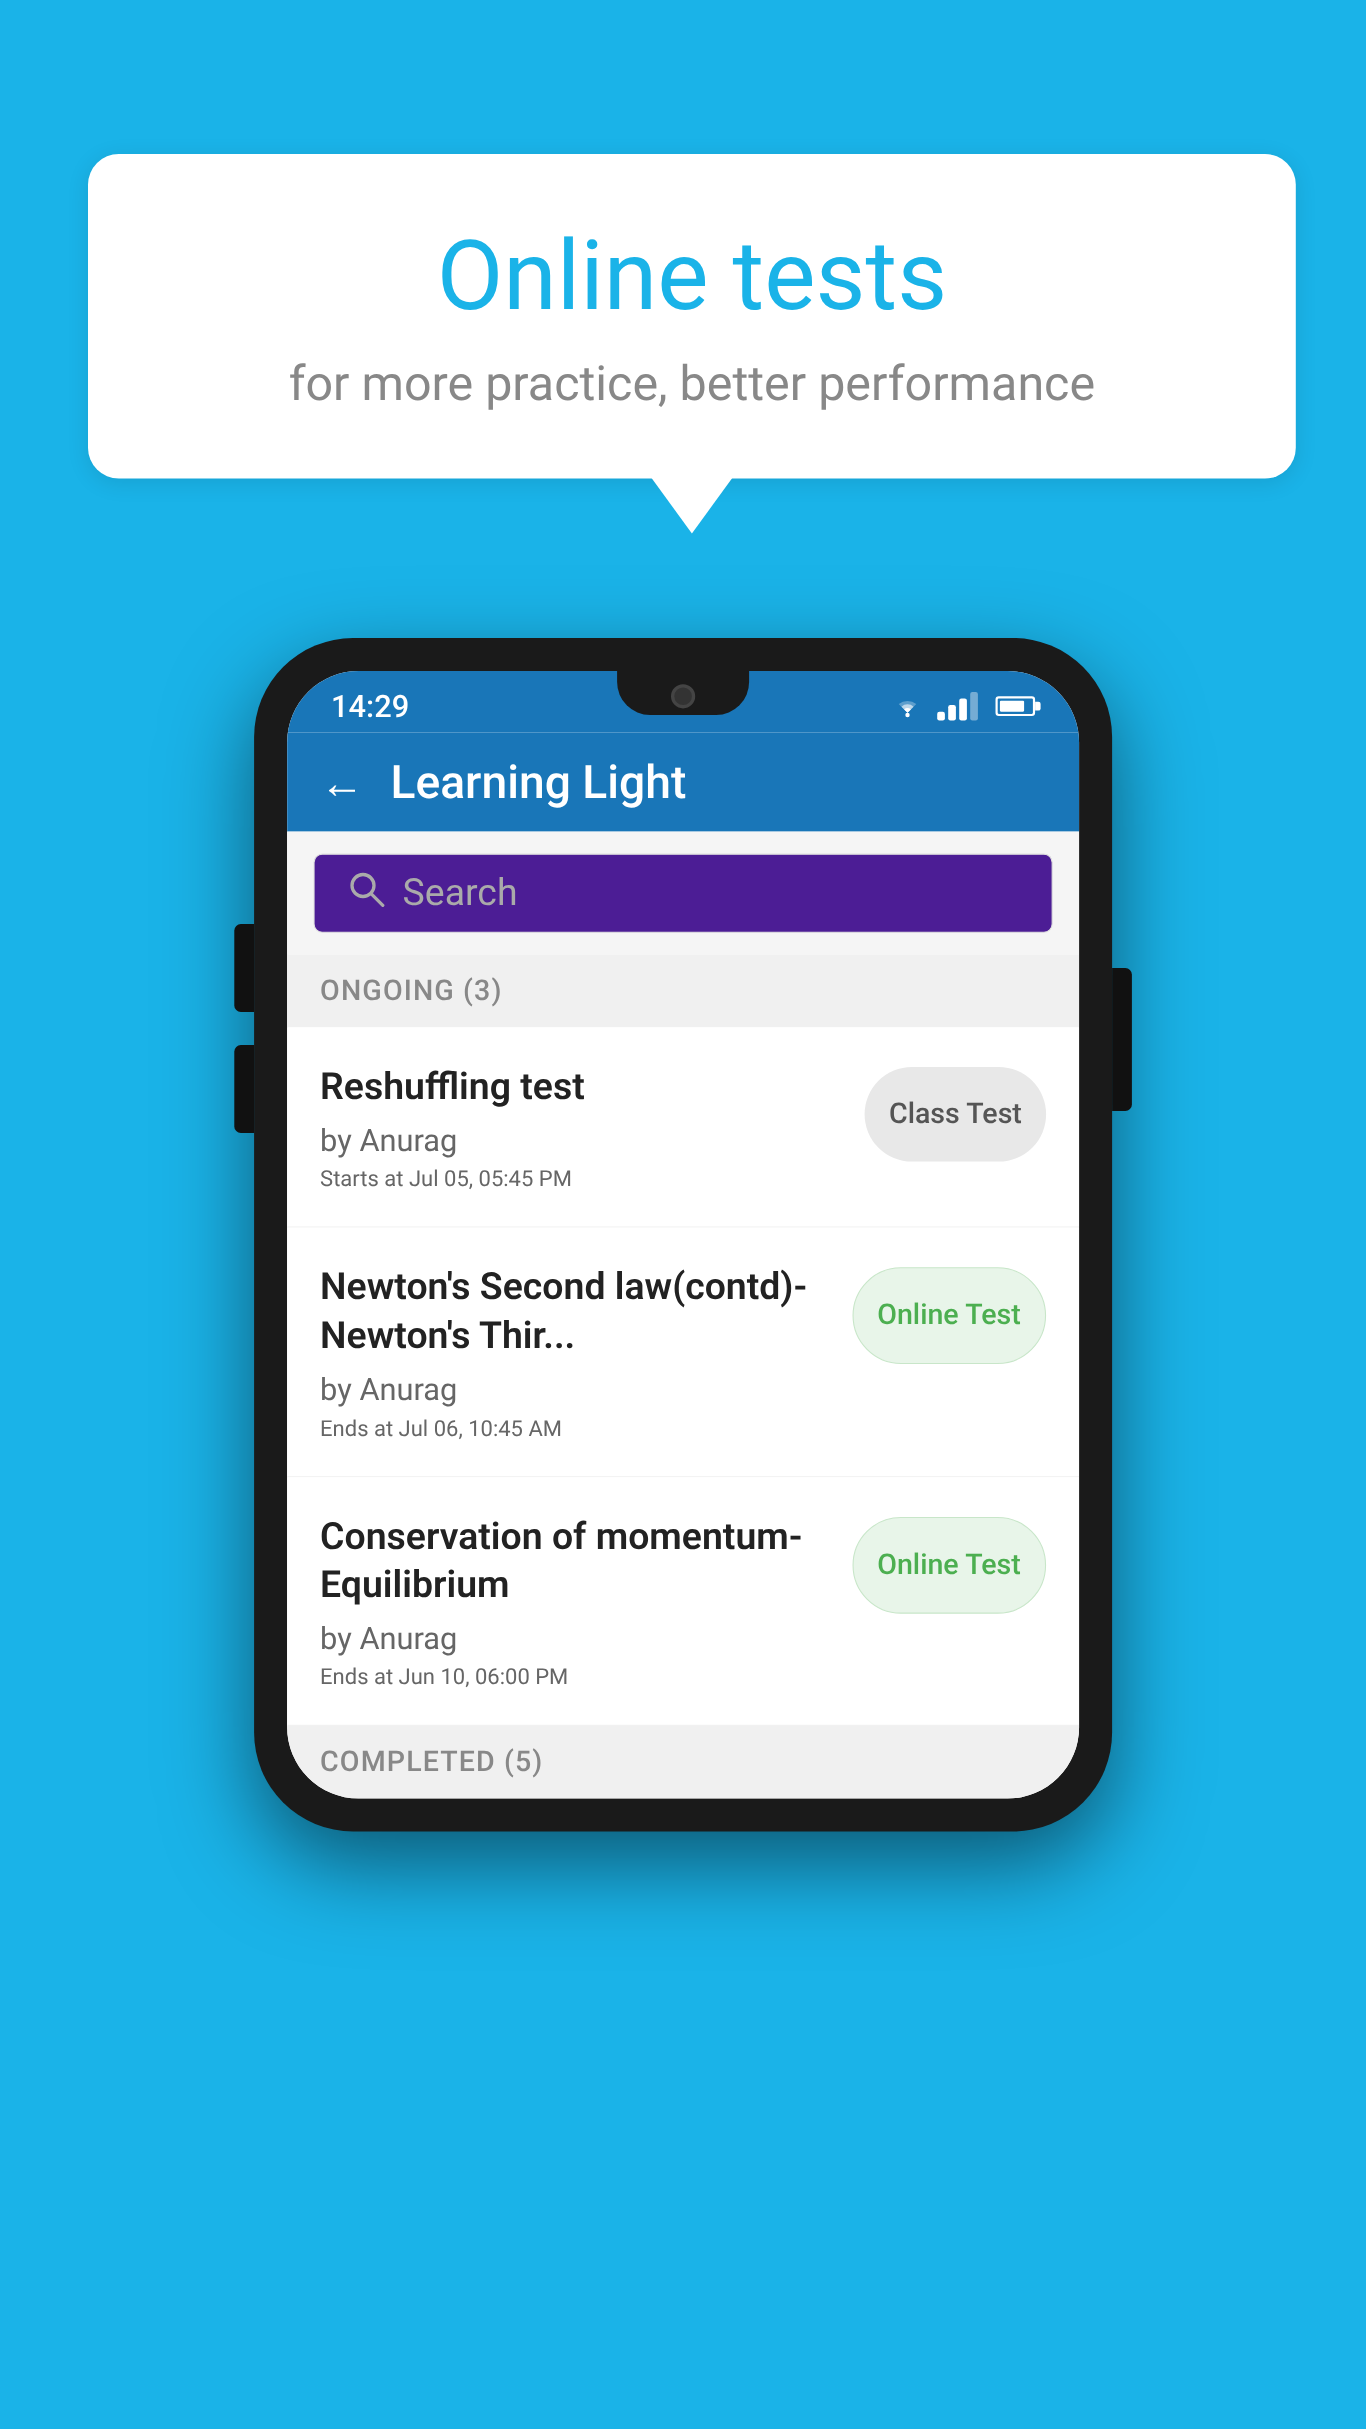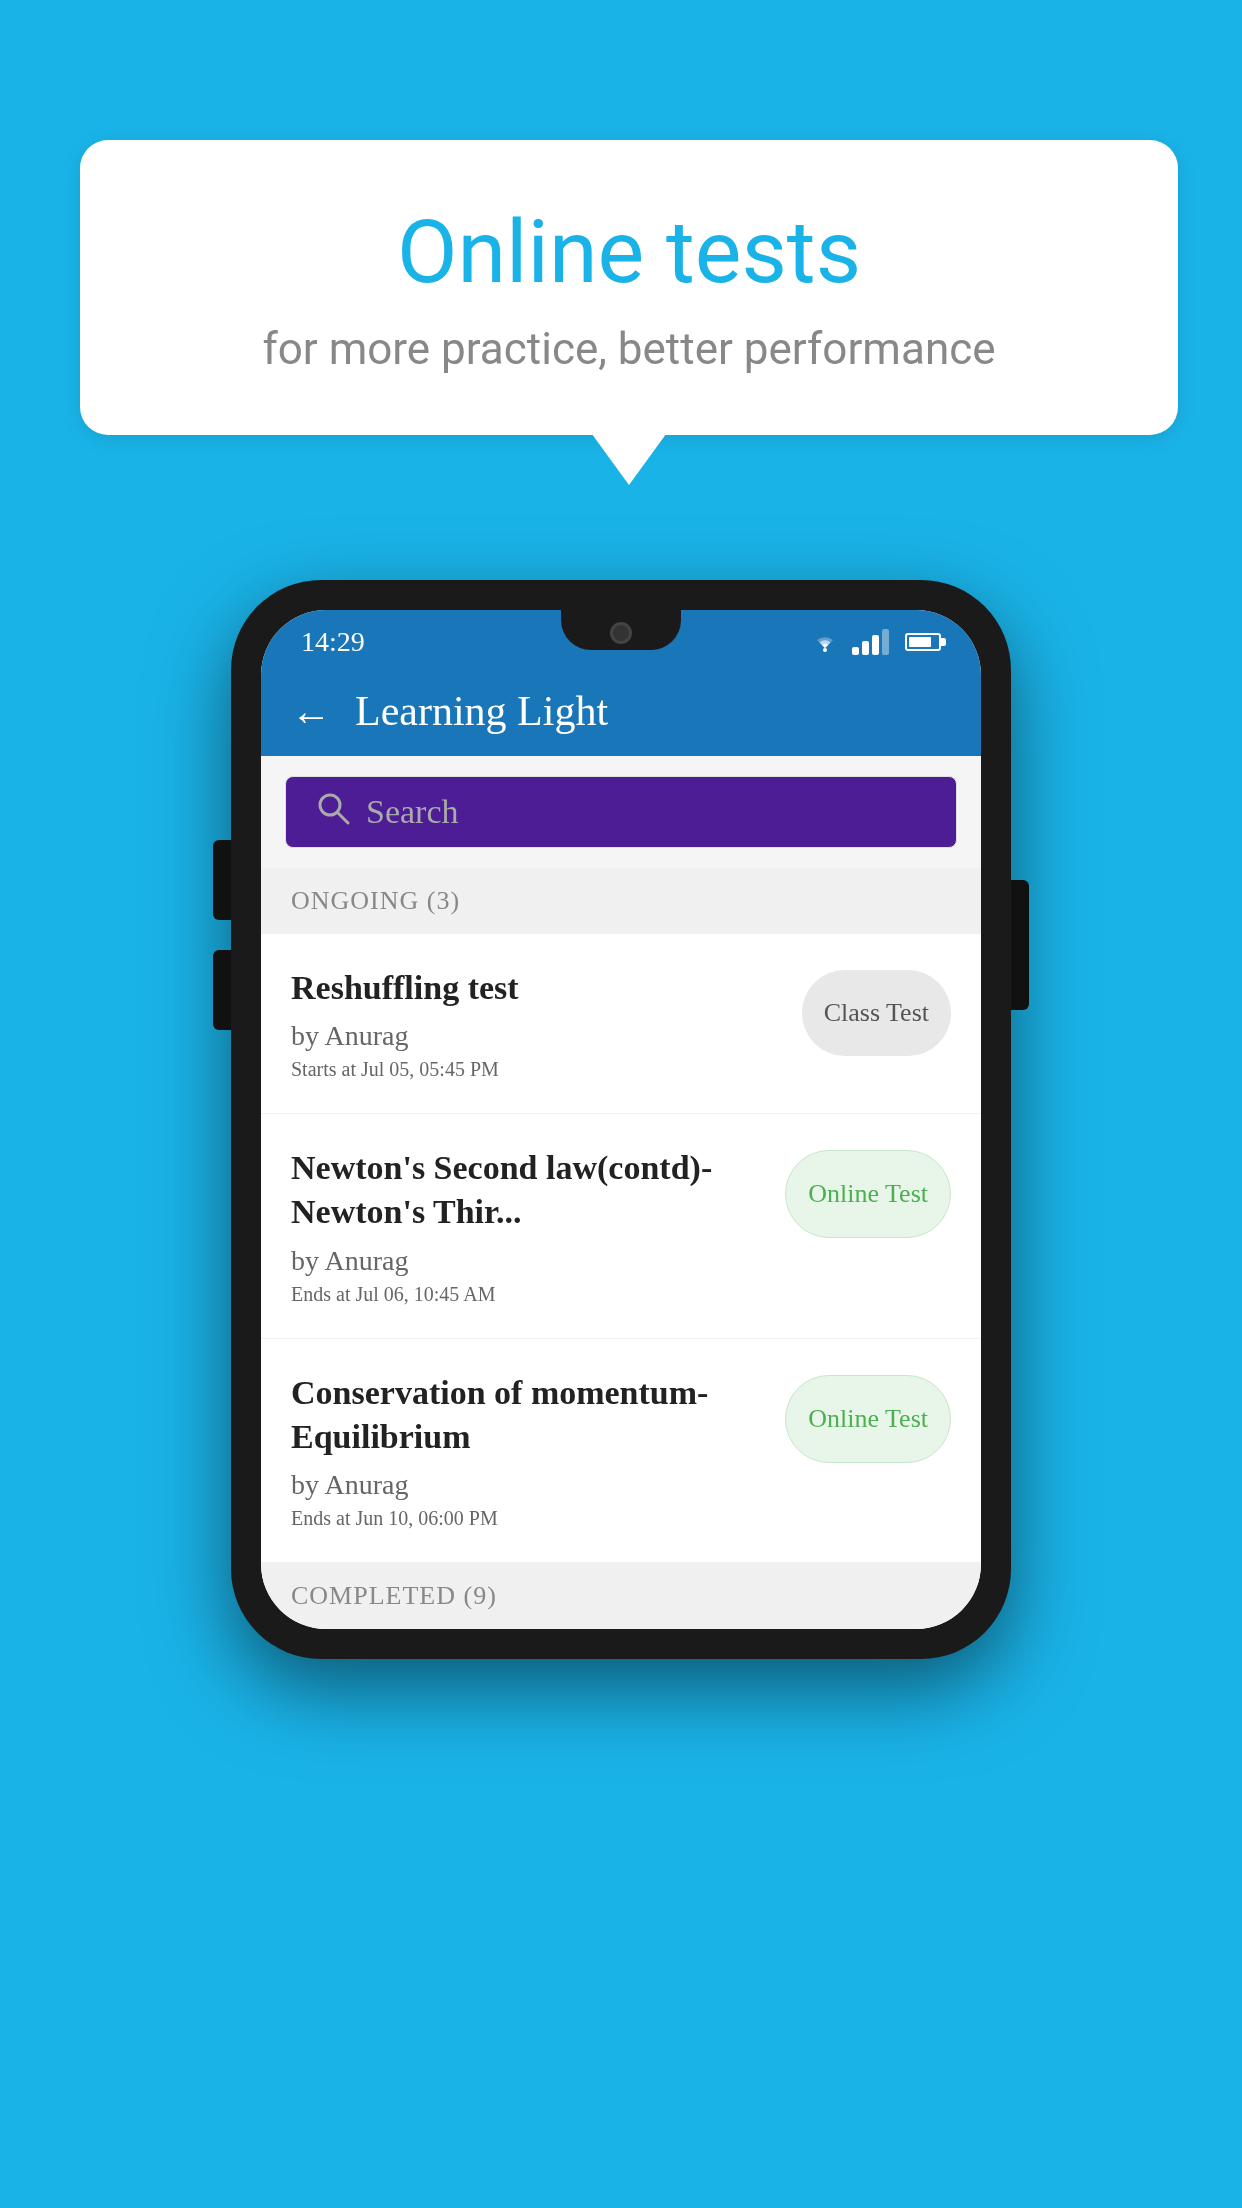--- a/index.html
+++ b/index.html
@@ -95,21 +95,20 @@
       height: 130px;
       background: #111;
       border-radius: 0 6px 6px 0;
     }
 
     .phone-screen {
       background: white;
       border-radius: 65px;
       overflow: hidden;
       position: relative;
-      font-family: Liberation Serif, serif;
     }
 
     
     .phone-notch {
       position: absolute;
       top: 0;
       left: 50%;
       transform: translateX(-50%);
       width: 120px;
       height: 40px;
@@ -425,17 +424,17 @@
 
       <div class="test-item">
         <div class="test-info">
           <div class="test-name">Conservation of momentum-Equilibrium</div>
           <div class="test-author">by Anurag</div>
           <div class="test-date">Ends at  Jun 10, 06:00 PM</div>
         </div>
         <div class="test-badge badge-online">Online Test</div>
       </div>
 
-      <div class="section-header">COMPLETED (9)</div>
+      <div class="section-header">COMPLETED (5)</div>
 
     </div>
   </div>
 </div>
 
 </body></html>

